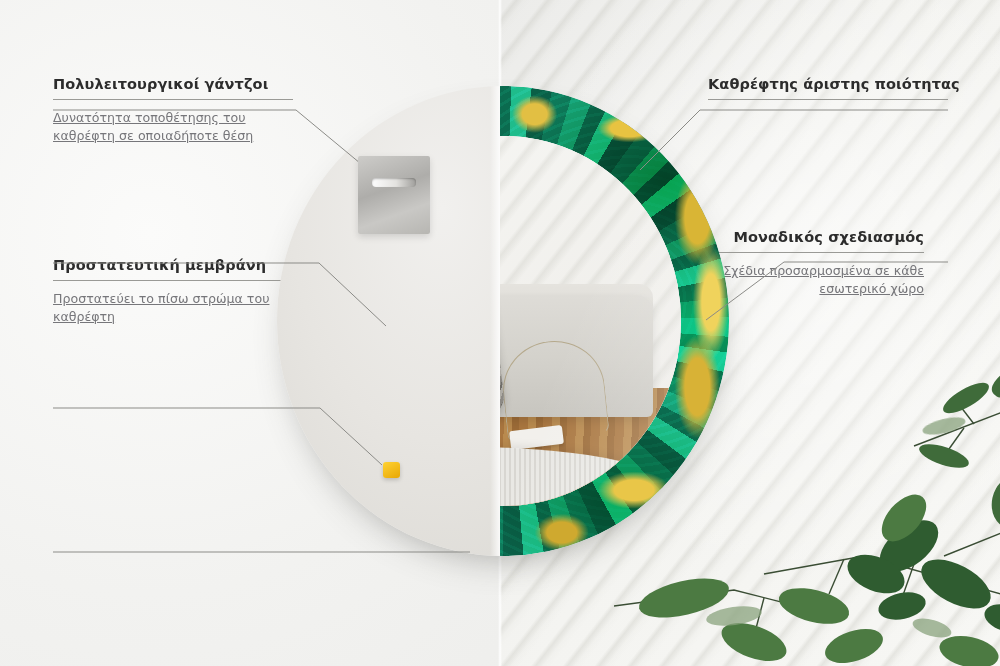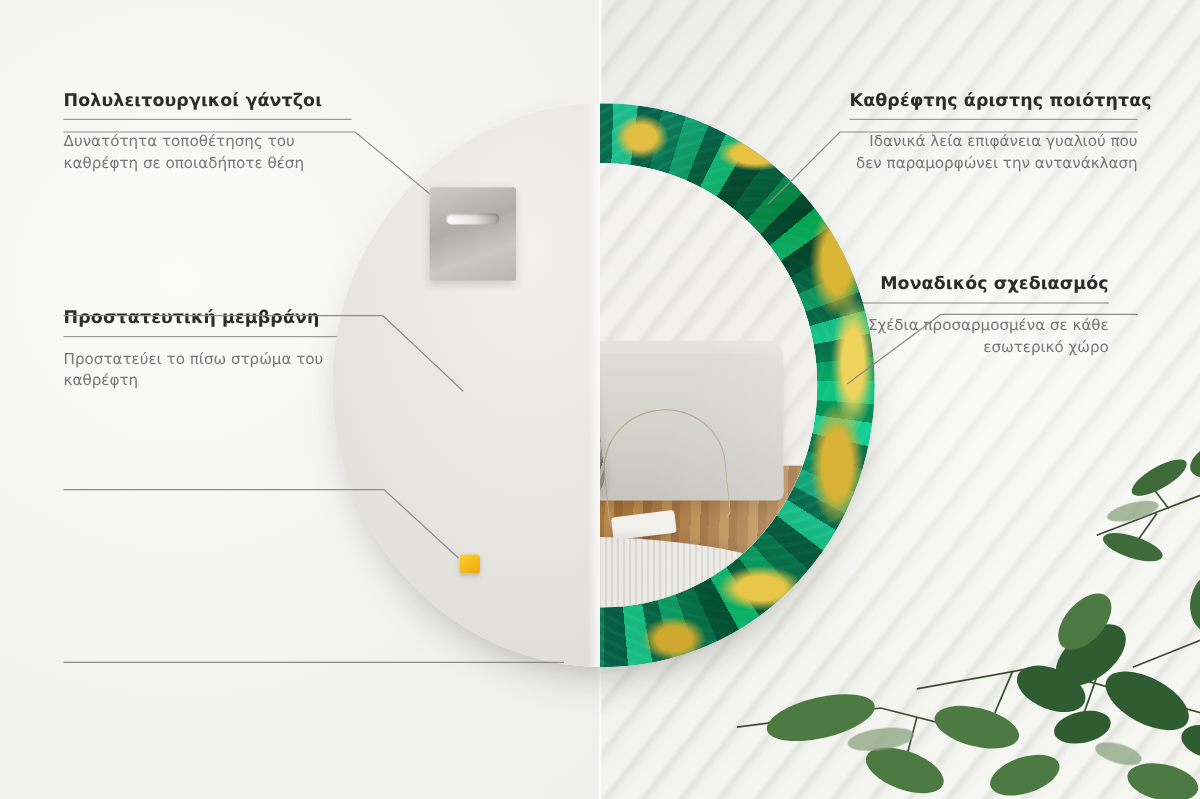--- a/index.html
+++ b/index.html
@@ -135,21 +135,21 @@
   .glass-sheen{position:absolute;inset:0;
     background:linear-gradient(112deg,rgba(255,255,255,.46) 0%,rgba(255,255,255,0) 34%,
       rgba(255,255,255,0) 64%,rgba(255,255,255,.30) 100%);}
 
   
   .callout{position:absolute;width:240px;}
   .callout .c-title{
     font-size:14.5px;font-weight:700;color:#2c2c2c;letter-spacing:.1px;
     white-space:nowrap;}
   .callout .c-rule{height:1px;background:#9a9a96;margin:7px 0 9px;}
-  .callout .c-desc{font-size:12.6px;line-height:1.45;color:#76767a;}
+  .callout .c-desc{font-size:12.6px;line-height:1.45;color:#76767a;text-decoration:underline;}
   .callout.right{text-align:right;}
   .callout.right .c-title{ }
 
   .lead{position:absolute;stroke:#8b8b87;stroke-width:1;fill:none;}
   svg.leaders{position:absolute;left:0;top:0;width:1000px;height:666px;
      pointer-events:none;z-index:6;}
 
   
   .hook{
     position:absolute;left:358px;top:156px;width:72px;height:78px;
@@ -277,21 +277,20 @@
     <div class="c-title">Προστατευτική μεμβράνη</div>
     <div class="c-rule"></div>
     <div class="c-desc">Προστατεύει το πίσω στρώμα του καθρέφτη</div>
   </div>
 
 
 
   <div class="callout right" style="left:708px;top:76px;width:240px;">
     <div class="c-title">Καθρέφτης άριστης ποιότητας</div>
     <div class="c-rule"></div>
-    <div class="c-desc">Ιδανικά λεία επιφάνεια γυαλιού που δεν παραμορφώνει την αντανάκλαση</div>
   </div>
 
   <div class="callout right" style="left:684px;top:229px;width:240px;">
     <div class="c-title">Μοναδικός σχεδιασμός</div>
     <div class="c-rule"></div>
     <div class="c-desc">Σχέδια προσαρμοσμένα σε κάθε εσωτερικό χώρο</div>
   </div>
 
 </div>
 

